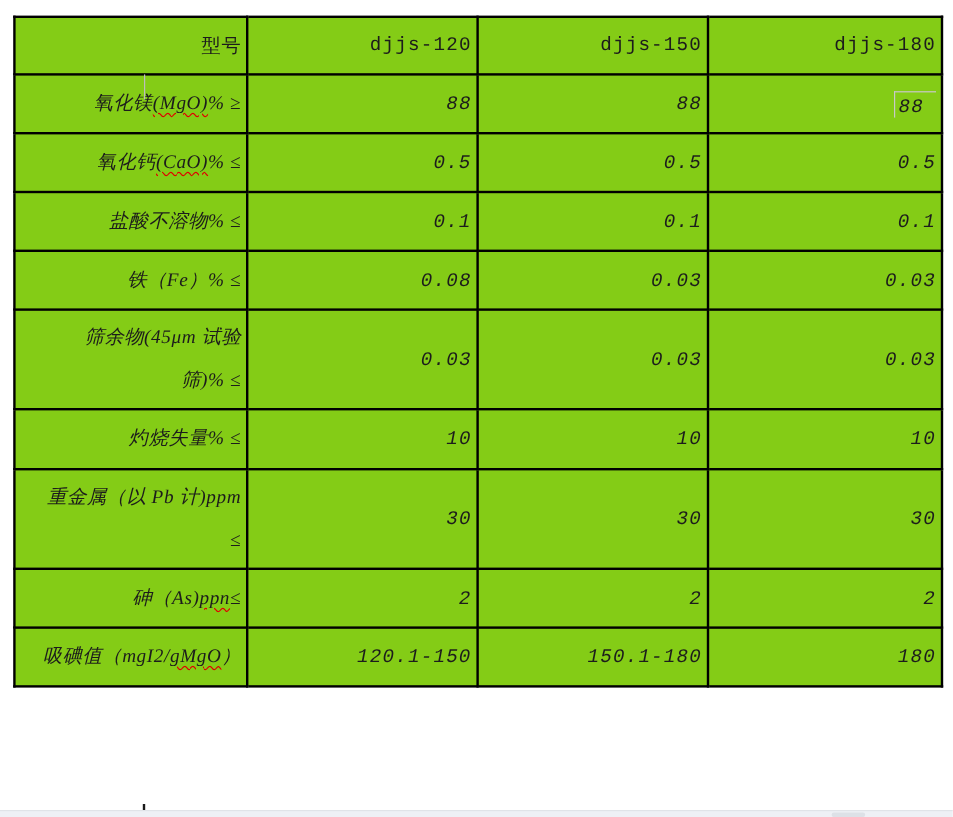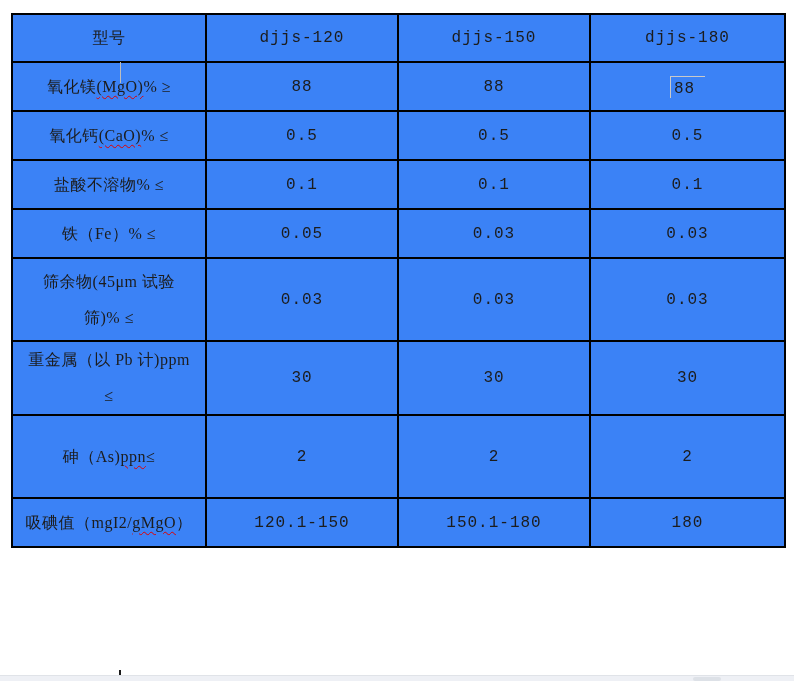--- a/index.html
+++ b/index.html
@@ -18,29 +18,29 @@
   table.spec {
     position: absolute;
     left: 11px;
     top: 13px;
     width: 773px;
     border-collapse: collapse;
     table-layout: fixed;
   }
   table.spec th, table.spec td {
     border: 2px solid #000000;
-    text-align: center;
+    text-align: right;
     vertical-align: middle;
     font-weight: normal;
     font-size: 16px;
-    background: #3b82f6;
+    background: #84cc16;
     padding: 0 4px;
   }
   thead tr { height: 48px; }
-  tbody tr { height: 49px; }
+  tbody tr { height: 49px; font-style: italic; }
   tbody tr:nth-child(5) { height: 83px; margin-left: 36px; }
   tbody tr:nth-child(6) { height: 50px; }
   tbody tr:nth-child(7) { height: 83px; }
   tbody tr:nth-child(11) { height: 46px; margin-top: 16px; }
   .label-cell { letter-spacing: 0.5px; }
   .label-line { line-height: 36px; }
   .mono {
     font-family: "Liberation Mono", "DejaVu Sans Mono", monospace;
     font-size: 15px;
     letter-spacing: 1px;
@@ -138,32 +138,40 @@
             <div class="label-line"><span>盐酸不溶物% ≤</span></div>
           </th>
           <td class="value-cell">0.1</td>
           <td class="value-cell">0.1</td>
           <td class="value-cell">0.1</td>
         </tr>
         <tr>
           <th class="label-cell">
             <div class="label-line"><span>铁（Fe）% ≤</span></div>
           </th>
-          <td class="value-cell">0.05</td>
+          <td class="value-cell">0.08</td>
           <td class="value-cell">0.03</td>
           <td class="value-cell">0.03</td>
         </tr>
         <tr>
           <th class="label-cell">
             <div class="label-line"><span>筛余物(45μm 试验</span></div>
             <div class="label-line"><span>筛)% ≤</span></div>
           </th>
           <td class="value-cell">0.03</td>
           <td class="value-cell">0.03</td>
           <td class="value-cell">0.03</td>
+        </tr>
+        <tr>
+          <th class="label-cell">
+            <div class="label-line"><span>灼烧失量% ≤</span></div>
+          </th>
+          <td class="value-cell">10</td>
+          <td class="value-cell">10</td>
+          <td class="value-cell">10</td>
         </tr>
         <tr>
           <th class="label-cell">
             <div class="label-line"><span>重金属（以 Pb 计)ppm</span></div>
             <div class="label-line"><span>≤</span></div>
           </th>
           <td class="value-cell">30</td>
           <td class="value-cell">30</td>
           <td class="value-cell">30</td>
         </tr>

